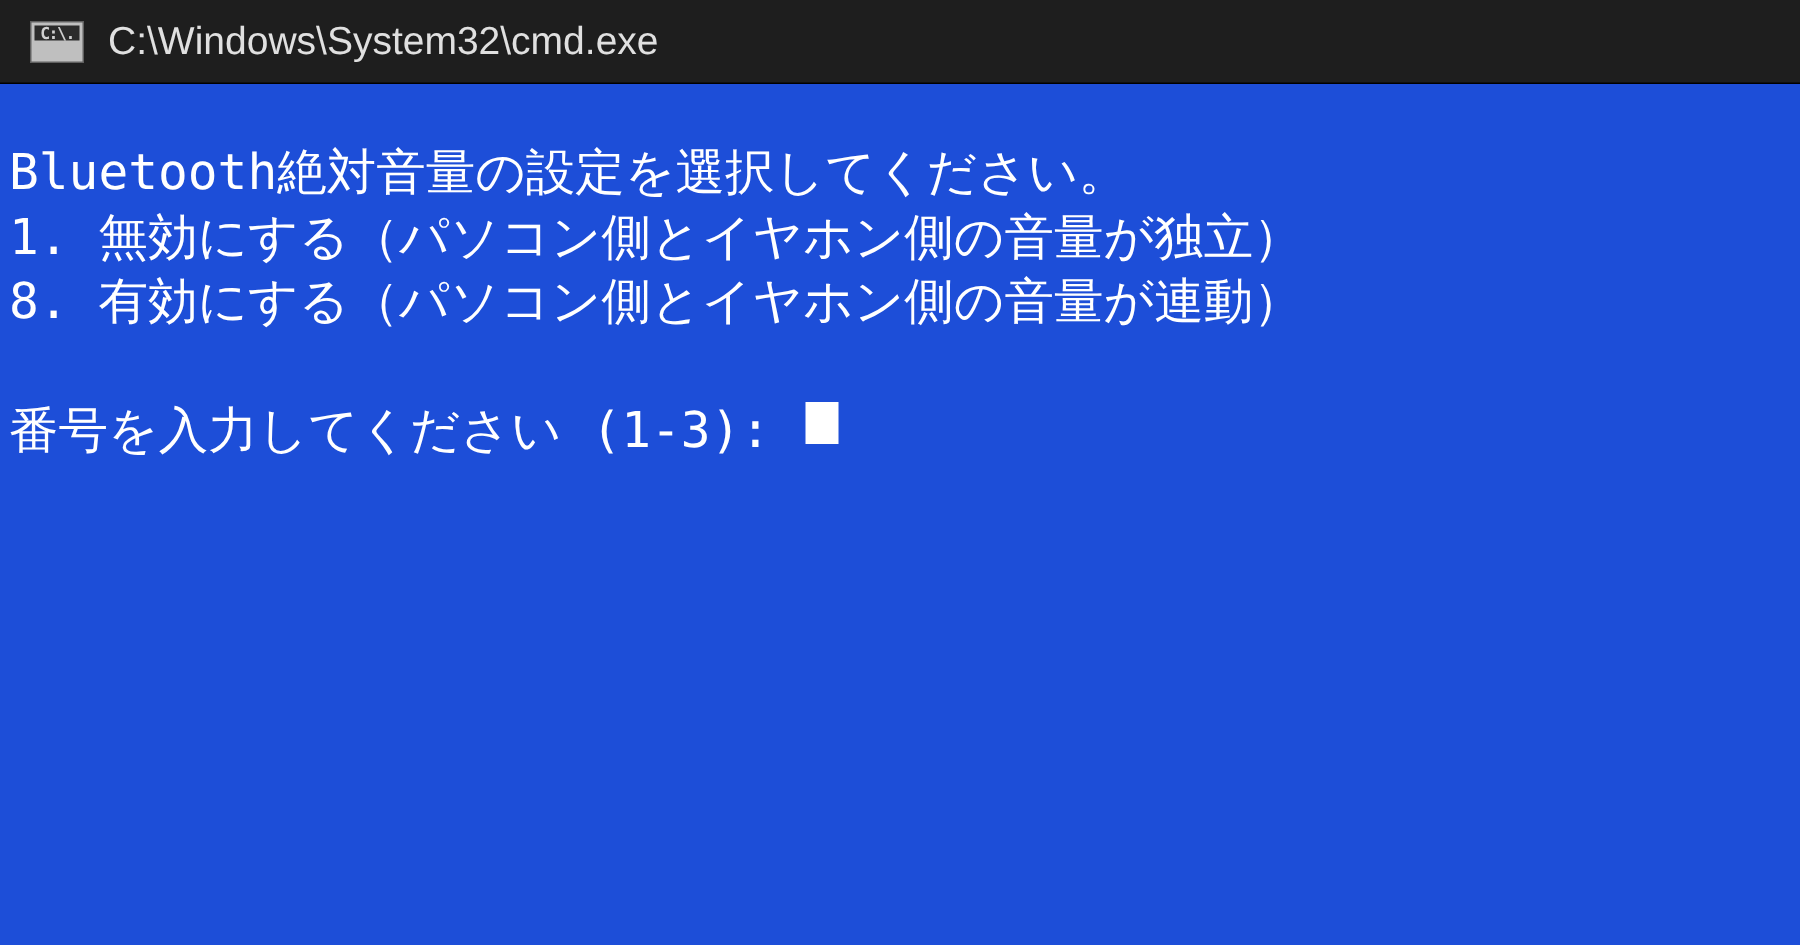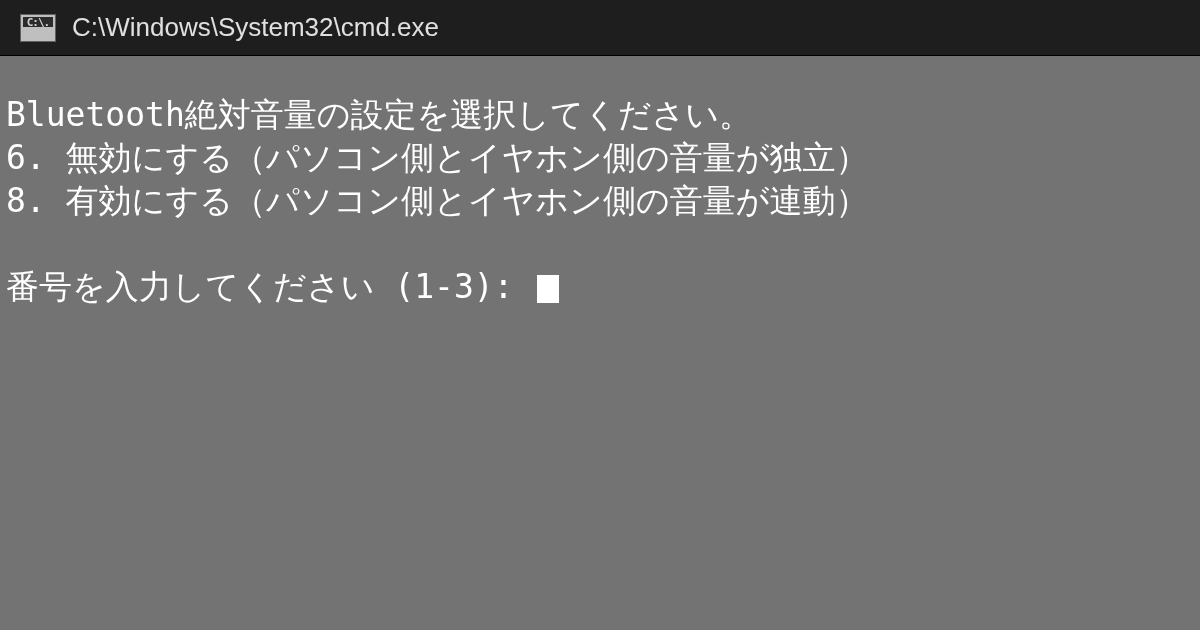--- a/index.html
+++ b/index.html
@@ -61,38 +61,37 @@
       font-size: 11px;
       letter-spacing: -1px;
     }
     .title-text {
       color: #e0e0e0;
       font-size: 26px;
       font-weight: 400;
     }
     .terminal {
       flex: 1;
-      background: #737373;
+      background: #1d4ed8;
       padding: 38px 6px 20px 6px;
       color: #fff;
       font-family: 'MS Gothic', 'Consolas', monospace;
       font-size: 33px;
       line-height: 1.3;
       position: relative;
     }
     .terminal-line {
       white-space: pre;
       letter-spacing: 0px;
     }
     .blank-line {
       height: 43px;
     }
     .prompt-line {
       display: flex;
-      align-items: center;
     }
     .cursor {
       display: inline-block;
       width: 22px;
       height: 28px;
       background: #fff;
       margin-left: 4px;
       vertical-align: middle;
       position: relative;
       top: 2px;
@@ -103,21 +102,21 @@
 
 <div class="window">
   <div class="titlebar">
     <div class="cmd-icon">
       <span class="cmd-icon-text">C:\.</span>
     </div>
     <div class="title-text">C:\Windows\System32\cmd.exe</div>
   </div>
   <div class="terminal">
     <div class="terminal-line">Bluetooth絶対音量の設定を選択してください。</div>
-    <div class="terminal-line">6. 無効にする（パソコン側とイヤホン側の音量が独立）</div>
+    <div class="terminal-line">1. 無効にする（パソコン側とイヤホン側の音量が独立）</div>
     <div class="terminal-line">8. 有効にする（パソコン側とイヤホン側の音量が連動）</div>
     <div class="blank-line"></div>
     <div class="prompt-line">
       <span class="terminal-line">番号を入力してください (1-3): </span>
       <span class="cursor"></span>
     </div>
   </div>
 </div>
 
 </body></html>

